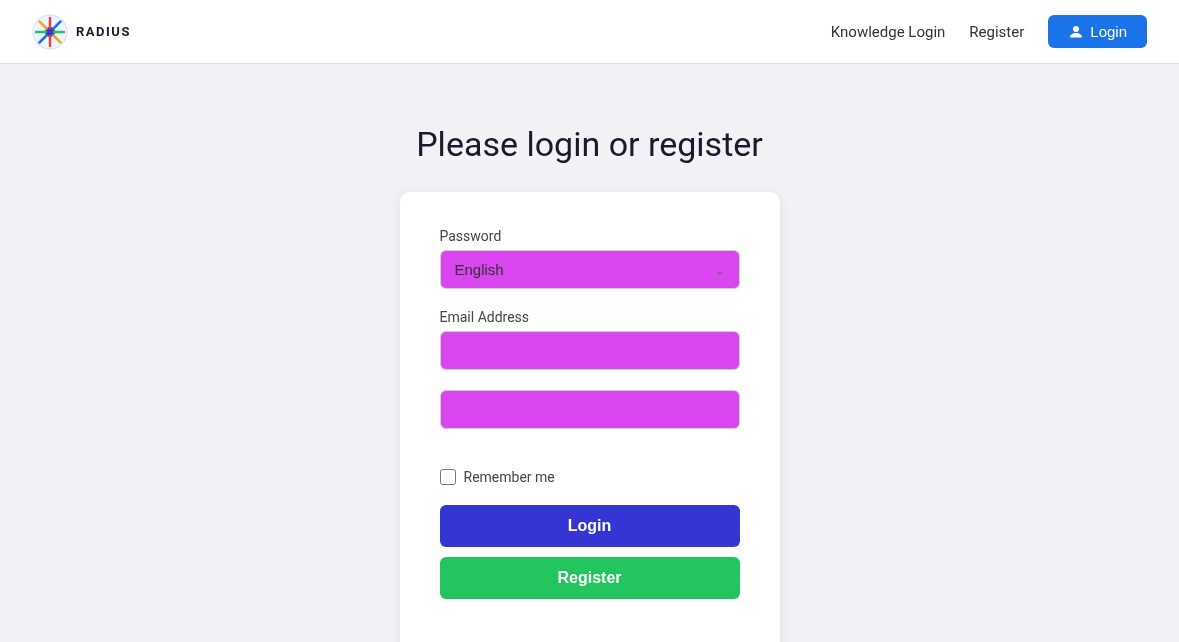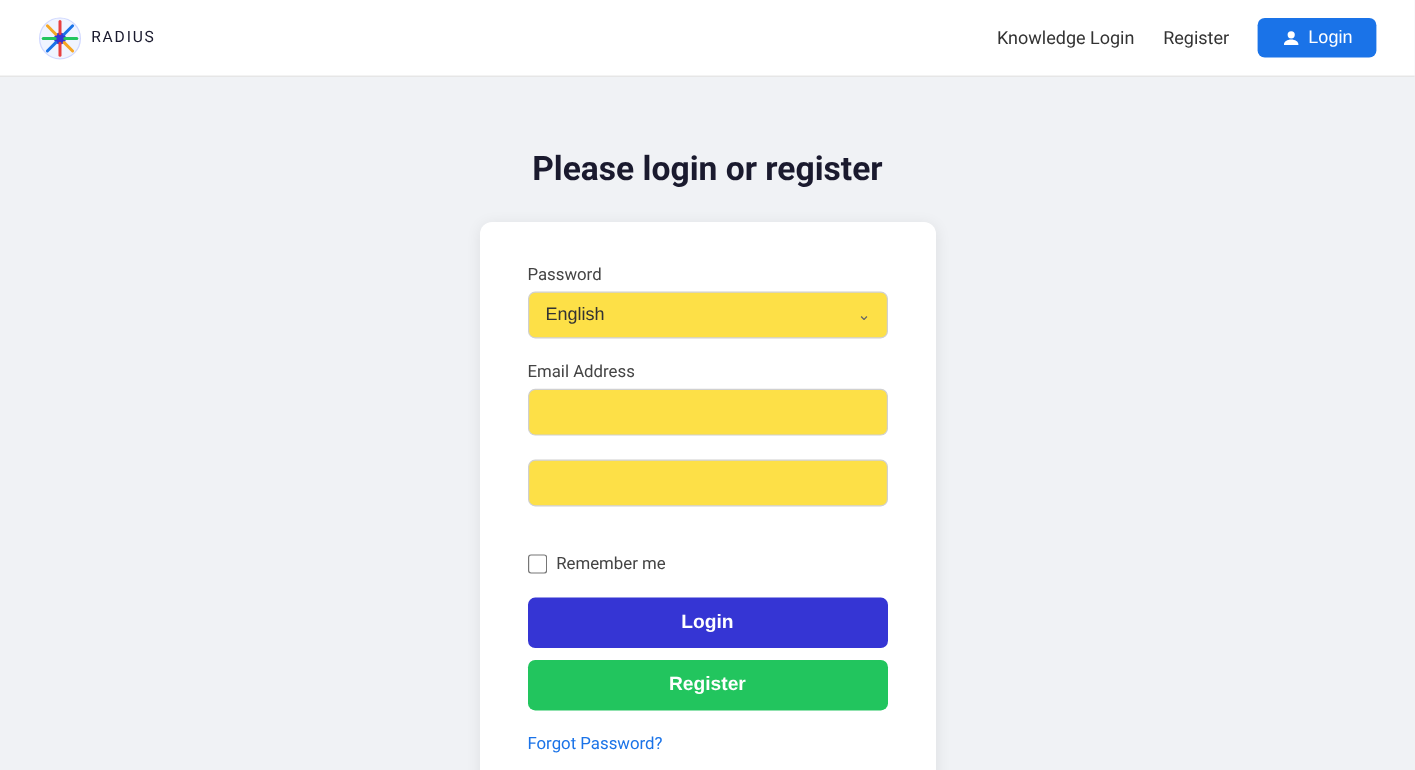--- a/index.html
+++ b/index.html
@@ -28,21 +28,21 @@
 
     .navbar-brand {
       display: flex;
       align-items: center;
       gap: 8px;
       text-decoration: none;
     }
 
     .brand-name {
       font-size: 13px;
-      font-weight: 400;
+      font-weight: 700;
       color: #1a1a2e;
       letter-spacing: 1.5px;
       text-transform: uppercase;
     }
 
     .navbar-links {
       display: flex;
       align-items: center;
       gap: 24px;
     }
@@ -70,22 +70,22 @@
 
     
     .main-content {
       display: flex;
       flex-direction: column;
       align-items: center;
       padding-top: 60px;
     }
 
     .page-title {
-      font-size: 28px;
-      font-weight: 700;
+      font-size: 34px;
+      font-weight: 400;
       color: #1a1a2e;
       margin-bottom: 28px;
     }
 
     
     .login-card {
       background-color: #ffffff;
       border-radius: 10px;
       padding: 36px 40px 40px 40px;
       width: 380px;
@@ -105,21 +105,21 @@
     }
 
     .form-select,
     .form-input {
       width: 100%;
       padding: 10px 14px;
       border: 1px solid #d0d0d0;
       border-radius: 6px;
       font-size: 15px;
       color: #333333;
-      background-color: #fde047;
+      background-color: #d946ef;
       outline: none;
       appearance: none;
       -webkit-appearance: none;
     }
 
     .select-wrapper {
       position: relative;
     }
 
     .select-wrapper .chevron-icon {
@@ -265,15 +265,14 @@
       <label for="remember">Remember me</label>
     </div>
 
     
     <button class="btn-login">Login</button>
 
     
     <button class="btn-register">Register</button>
 
     
-    <a class="forgot-password" href="#">Forgot Password?</a>
   </div>
 </main>
 
 </body></html>

